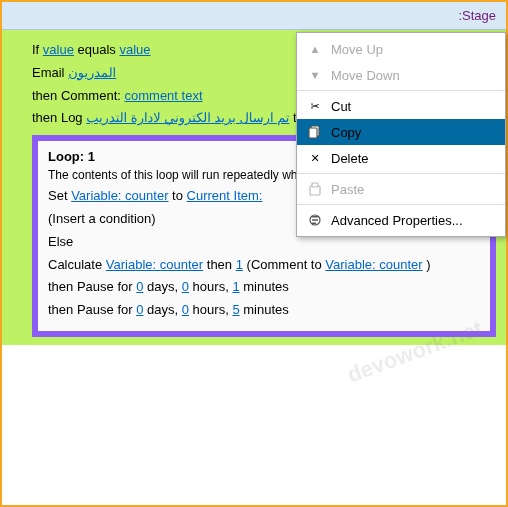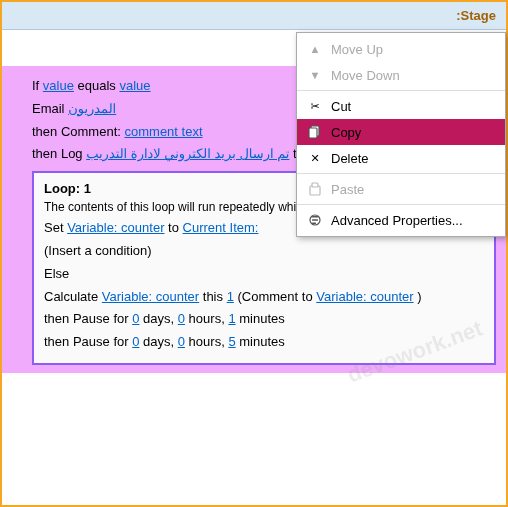--- a/index.html
+++ b/index.html
@@ -25,28 +25,27 @@
       border-bottom: 1px solid #b0c8e0;
       padding: 6px 10px;
       font-size: 13px;
       font-weight: bold;
       direction: rtl;
       display: flex;
       align-items: center;
     }
 
     .stage-label {
-      color: #a16207;
-      font-weight: bold;
+      color: #701a75;
+      font-weight: normal;
     }
 
     .content-area {
       padding: 8px 10px 8px 30px;
-      background: #f0abfc;
-      margin-top: 36px;
+      background: #bef264;
     }
 
     .if-line {
       margin: 6px 0 4px 0;
       font-size: 13px;
       color: #000;
     }
 
     .link-blue {
       color: #0066cc;
@@ -61,21 +60,21 @@
     .indented-2 {
       margin-left: 40px;
     }
 
     .line {
       margin: 2px 0;
       line-height: 1.6;
     }
 
     .loop-box {
-      border: 2px solid #8b5cf6;
+      border: 6px solid #8b5cf6;
       background: #fafafa;
       margin: 6px 0 0 0;
       padding: 8px 8px 8px 10px;
       position: relative;
     }
 
     .loop-title {
       font-weight: bold;
       font-size: 13px;
       margin-bottom: 4px;
@@ -104,21 +103,21 @@
       display: flex;
       align-items: center;
       padding: 5px 10px;
       cursor: pointer;
       font-size: 13px;
       color: #000;
       gap: 8px;
     }
 
     .menu-item:hover, .menu-item.highlighted {
-      background: #be185d;
+      background: #0369a1;
     }
 
     .menu-item.disabled {
       color: #aaa;
       cursor: default;
     }
 
     .menu-icon {
       width: 16px;
       height: 16px;
@@ -272,21 +271,21 @@
 
       <div class="line">
         <span>Else</span>
       </div>
 
       <div class="line indented-1">
         <span>Calculate</span>
         <span> </span>
         <span class="link-blue">Variable: counter</span>
         <span> </span>
-        <span>this</span>
+        <span>then</span>
         <span> </span>
         <span class="link-blue">1</span>
         <span> </span>
         <span>(Comment to</span>
         <span> </span>
         <span class="link-blue">Variable: counter</span>
         <span> </span>
         <span>)</span>
       </div>
 

